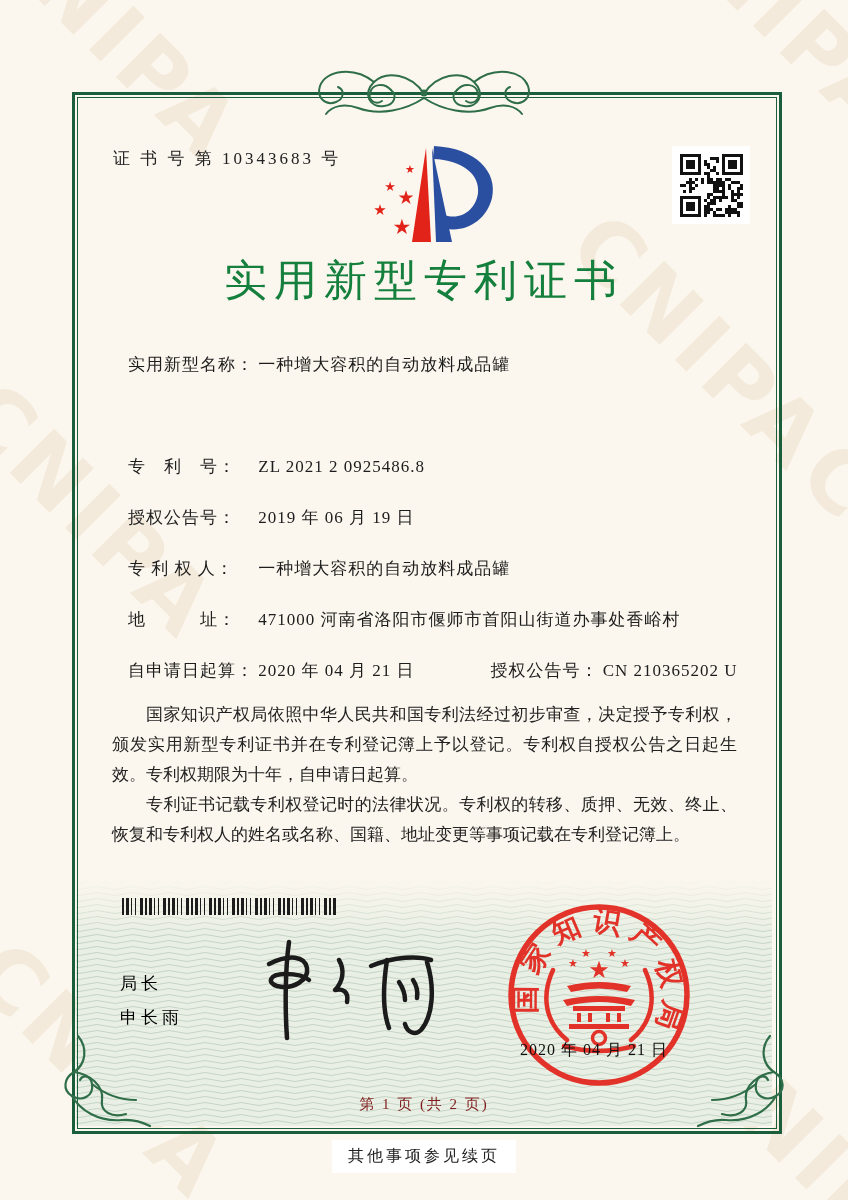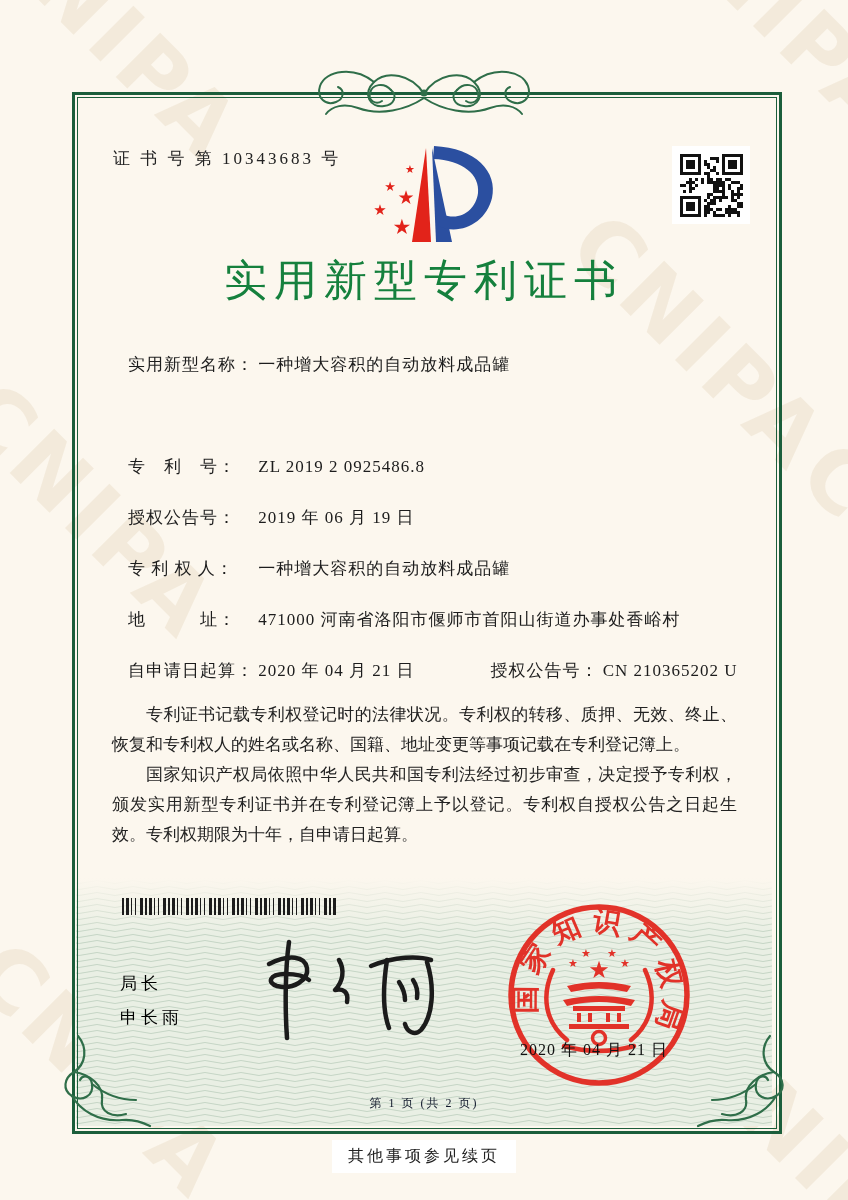--- a/index.html
+++ b/index.html
@@ -51,21 +51,21 @@
 
   .signer{position:absolute;left:120px;font-size:17px;color:#000000;
           font-family:"Liberation Sans","DejaVu Sans",sans-serif;letter-spacing:4px;}
   .signature{position:absolute;left:255px;top:930px;}
 
   .seal{position:absolute;left:504px;top:900px;width:190px;height:190px;}
   .seal-date{position:absolute;left:520px;top:1040px;width:170px;font-size:16px;
              letter-spacing:1px;color:#111;white-space:nowrap;}
 
   .page-info{position:absolute;left:0;top:1095px;width:848px;text-align:center;
-             font-size:12px;letter-spacing:2px;color:#0f172a;}
+             font-size:15px;letter-spacing:2px;color:#7f1d1d;}
   .cont-note{position:absolute;left:0;top:1140px;width:848px;text-align:center;}
   .cont-note span{display:inline-block;background:#fff;padding:6px 16px;font-size:16px;
                   letter-spacing:3px;color:#222;}
 </style>
 </head>
 <body>
 
 <div class="page">
 
   <div class="wm" style="left:-46px;top:-18px">CNIPA</div>
@@ -313,21 +313,21 @@
     </div>
 
     <div class="title">实用新型专利证书</div>
 
     <div class="row" style="top:353px">
       <span class="lbl">实用新型名称：</span>
       <span class="val">一种增大容积的自动放料成品罐</span>
     </div>
     <div class="row" style="top:455px">
       <span class="lbl">专　利　号：</span>
-      <span class="val">ZL 2019 2 0925486.8</span>
+      <span class="val">ZL 2021 2 0925486.8</span>
     </div>
     <div class="row" style="top:506px">
       <span class="lbl">授权公告号：</span>
       <span class="val">2019 年 06 月 19 日</span>
     </div>
     <div class="row" style="top:557px">
       <span class="lbl">专 利 权 人：</span>
       <span class="val">一种增大容积的自动放料成品罐</span>
     </div>
     <div class="row" style="top:608px">
@@ -335,22 +335,22 @@
       <span class="val">471000 河南省洛阳市偃师市首阳山街道办事处香峪村</span>
     </div>
     <div class="row" style="top:659px">
       <span class="lbl">自申请日起算：</span>
       <span class="val-gap">2020 年 04 月 21 日</span>
       <span class="lbl" style="min-width:0">授权公告号：</span>
       <span class="val">CN 210365202 U</span>
     </div>
 
     <div class="paras">
+      <p>国家知识产权局依照中华人民共和国专利法经过初步审查，决定授予专利权，颁发实用新型专利证书并在专利登记簿上予以登记。专利权自授权公告之日起生效。专利权期限为十年，自申请日起算。</p>
       <p>专利证书记载专利权登记时的法律状况。专利权的转移、质押、无效、终止、恢复和专利权人的姓名或名称、国籍、地址变更等事项记载在专利登记簿上。</p>
-      <p>国家知识产权局依照中华人民共和国专利法经过初步审查，决定授予专利权，颁发实用新型专利证书并在专利登记簿上予以登记。专利权自授权公告之日起生效。专利权期限为十年，自申请日起算。</p>
     </div>
 
     <div class="barcode"></div>
 
     <div class="signer" style="top:972px">局长</div>
     <div class="signer" style="top:1006px">申长雨</div>
 
     <svg class="signature" width="190" height="115" viewBox="0 0 190 115">
       <g stroke="#1b1b1b" stroke-width="4.5" fill="none" stroke-linecap="round" stroke-linejoin="round">
         <path d="M34 12 C30 40 30 80 32 108"></path>

